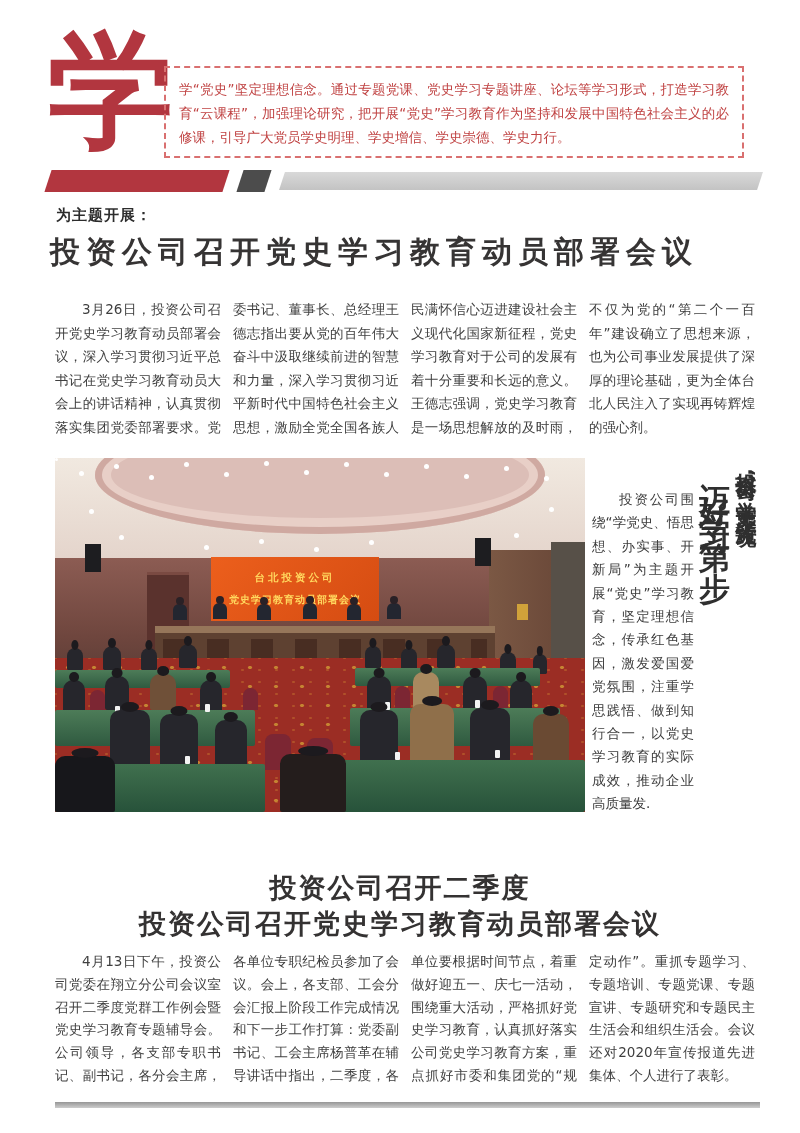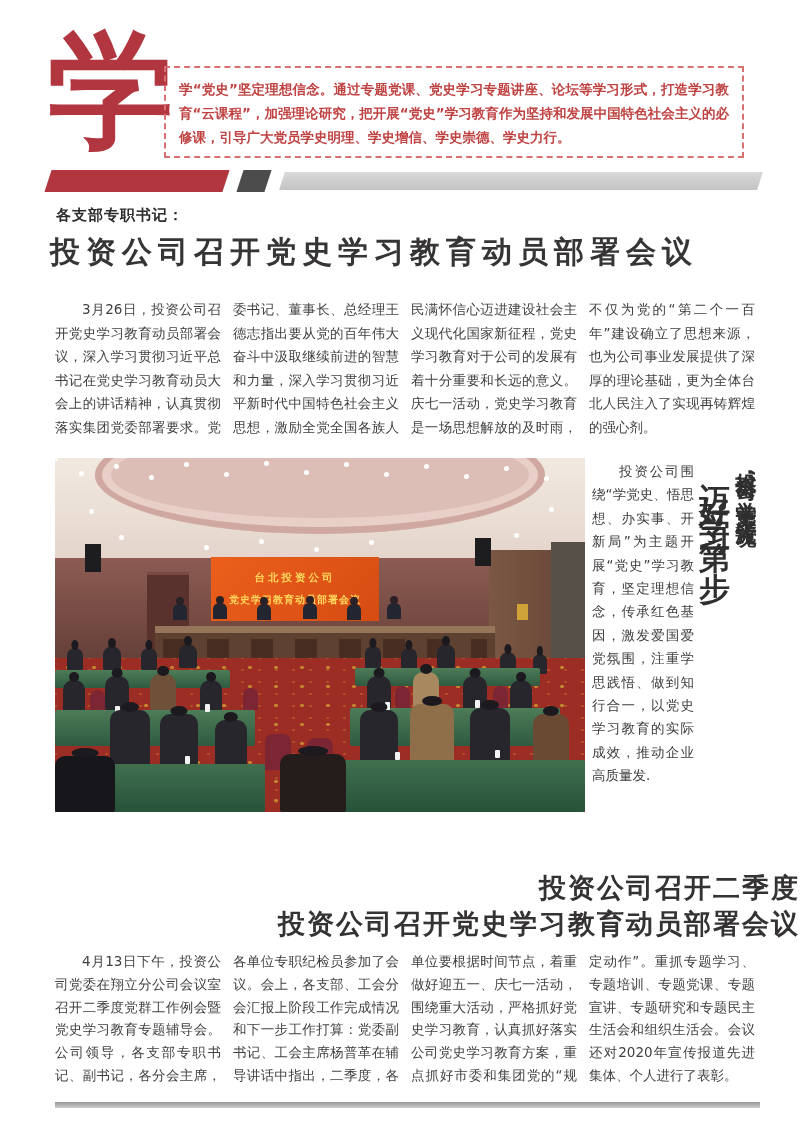--- a/index.html
+++ b/index.html
@@ -2,21 +2,21 @@
 <html style="--accent: #b2363f; --accent-light: #d97070; --accent-text: #c04343; --screen-orange: #ec5f1c; --carpet: #9b2d24; --desk-green: #3a6a4a;"><head>
 <meta charset="utf-8">
 <style>
   html,body{margin:0;padding:0;}
   body{width:800px;height:1133px;background:#fff;font-family:"DejaVu Sans",sans-serif;position:relative;overflow:hidden;}
   .abs{position:absolute;}
 
   
   .big-char{left:48px;top:28px;font-size:126px;line-height:1;font-weight:900;color:var(--accent,#b2363f);}
   .intro-box{left:164px;top:66px;width:580px;height:92px;border:2px dashed var(--accent-light,#d97070);box-sizing:border-box;padding:9px 13px 6px;}
-  .intro-text{color:var(--accent-text,#c04343);font-size:13.5px;line-height:24px;text-align:justify;font-weight:700;}
+  .intro-text{color:var(--accent-text,#c04343);font-size:13.5px;line-height:24px;text-align:justify;font-weight:400;}
   .bar{top:170px;height:22px;transform:skewX(-18deg);}
   .bar-red{left:48px;width:178px;background:var(--accent,#b2363f);}
   .bar-dark{left:240px;width:28px;background:#4c4c4c;}
   .bar-light{left:282px;top:172px;width:478px;height:18px;background:linear-gradient(180deg,#d9d9d9,#c3c3c3);transform:skewX(-18deg);}
 
   
   .kicker{left:56px;top:206px;font-size:15px;font-weight:bold;color:#2c2c2c;letter-spacing:1px;}
   .title1{left:50px;top:232px;width:710px;font-size:30px;font-weight:bold;color:#363434;letter-spacing:6px;white-space:nowrap;}
   .cols{left:55px;width:700px;column-count:4;column-gap:12px;font-size:13.5px;line-height:23.6px;color:#3f3f3f;text-align:justify;overflow:hidden;}
   .cols p{margin:0;text-indent:2em;}
@@ -51,46 +51,46 @@
     background-size:26px 19px,17px 12px;background-position:0 0,9px 6px;}
   .exec{width:14px;height:16px;background:#232630;border-radius:6px 6px 0 0;}
   .exec::before{content:"";position:absolute;top:-7px;left:3px;width:8px;height:8px;border-radius:50%;background:#2a2126;}
   .person{border-radius:10px 10px 2px 2px;background:#26262c;}
   .person::before{content:"";position:absolute;top:-8px;left:50%;transform:translateX(-50%);width:45%;height:10px;border-radius:50%;background:#1c1a1e;}
   .desk{background:linear-gradient(180deg,#4d7c58,#2f5a40);border-radius:2px;}
   .chair{background:#7c2633;border-radius:8px 8px 0 0;}
   .cup{width:5px;height:8px;background:#f3f3f3;border-radius:1px;}
 
   
-  .caption{left:592px;top:460px;width:102px;height:344px;font-size:13.5px;line-height:23.4px;color:#3c3c3c;text-align:justify;overflow:hidden;}
+  .caption{left:592px;top:488px;width:102px;height:344px;font-size:13.5px;line-height:23.4px;color:#3c3c3c;text-align:justify;overflow:hidden;}
   .caption p{margin:0;text-indent:2em;}
   .headline-v{left:694px;top:458px;height:354px;writing-mode:vertical-rl;font-size:31px;font-weight:bold;color:#2f2f2f;letter-spacing:15px;}
   .subheadline-v{left:732px;top:456px;height:356px;writing-mode:vertical-rl;font-size:21px;font-weight:bold;color:#2f2f2f;letter-spacing:3px;}
 
   
-  .title2{left:0;top:870px;width:800px;text-align:right;font-size:27px;font-weight:bold;color:#343232;line-height:36px;letter-spacing:2px;}
+  .title2{left:0;top:870px;width:800px;text-align:center;font-size:27px;font-weight:bold;color:#343232;line-height:36px;letter-spacing:2px;}
 
   
   .footer-bar{left:55px;top:1102px;width:705px;height:6px;background:linear-gradient(180deg,#969696,#cdcdcd);}
 </style>
 </head>
 <body>
 
 <div class="abs big-char">学</div>
 <div class="abs intro-box">
   <div class="intro-text">学“党史”坚定理想信念。通过专题党课、党史学习专题讲座、论坛等学习形式，打造学习教育“云课程”，加强理论研究，把开展“党史”学习教育作为坚持和发展中国特色社会主义的必修课，引导广大党员学史明理、学史增信、学史崇德、学史力行。</div>
 </div>
 <div class="abs bar bar-red"></div>
 <div class="abs bar bar-dark"></div>
 <div class="abs bar-light abs"></div>
 
-<div class="abs kicker">各支部专职书记：</div>
+<div class="abs kicker">为主题开展：</div>
 <div class="abs title1">投资公司召开党史学习教育动员部署会议</div>
 <div class="abs cols cols1">
-  <p>3月26日，投资公司召开党史学习教育动员部署会议，深入学习贯彻习近平总书记在党史学习教育动员大会上的讲话精神，认真贯彻落实集团党委部署要求。党委书记、董事长、总经理王德志指出要从党的百年伟大奋斗中汲取继续前进的智慧和力量，深入学习贯彻习近平新时代中国特色社会主义思想，激励全党全国各族人民满怀信心迈进建设社会主义现代化国家新征程，党史学习教育对于公司的发展有着十分重要和长远的意义。庆七一活动，党史学习教育是一场思想解放的及时雨，不仅为党的“第二个一百年”建设确立了思想来源，也为公司事业发展提供了深厚的理论基础，更为全体台北人民注入了实现再铸辉煌的强心剂。</p>
+  <p>3月26日，投资公司召开党史学习教育动员部署会议，深入学习贯彻习近平总书记在党史学习教育动员大会上的讲话精神，认真贯彻落实集团党委部署要求。党委书记、董事长、总经理王德志指出要从党的百年伟大奋斗中汲取继续前进的智慧和力量，深入学习贯彻习近平新时代中国特色社会主义思想，激励全党全国各族人民满怀信心迈进建设社会主义现代化国家新征程，党史学习教育对于公司的发展有着十分重要和长远的意义。王德志强调，党史学习教育是一场思想解放的及时雨，不仅为党的“第二个一百年”建设确立了思想来源，也为公司事业发展提供了深厚的理论基础，更为全体台北人民注入了实现再铸辉煌的强心剂。</p>
 </div>
 
 <div class="abs photo">
   <div class="ph ph-ceiling"></div>
   <div class="ph ph-dome"></div>
   <div class="ph ph-lights"></div>
   <div class="ph ph-wall"></div>
   <div class="ph ph-door"></div>
   <div class="ph ph-wood"></div>
   <div class="ph ph-curtain"></div>

